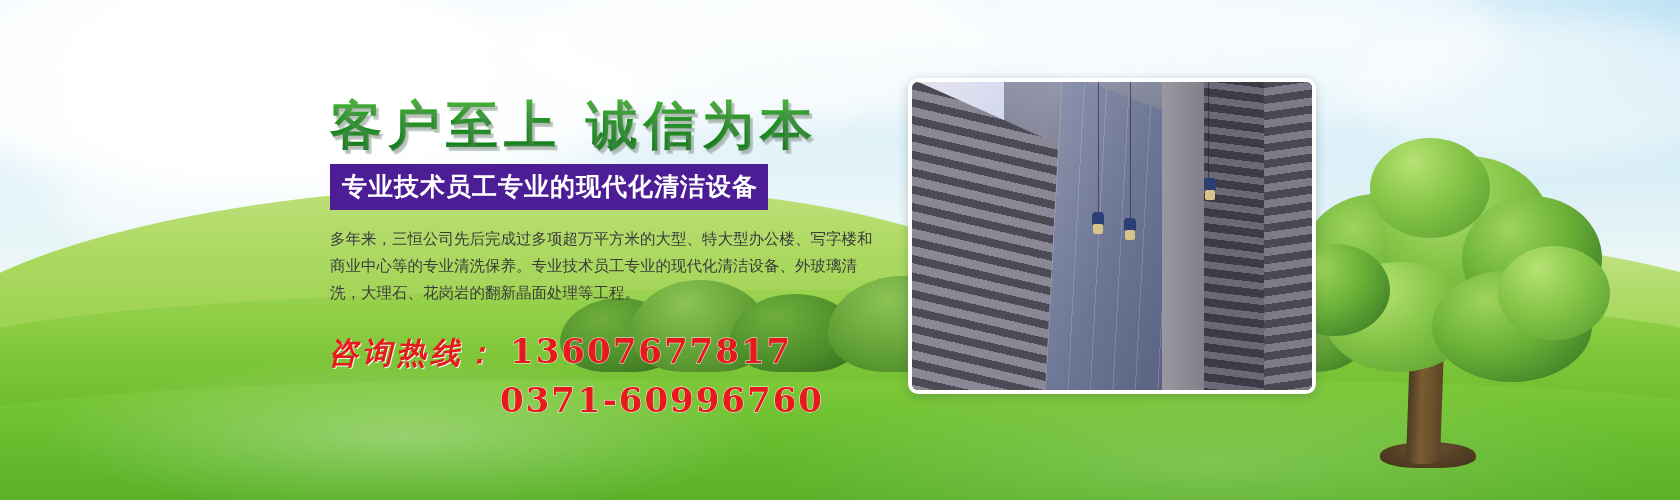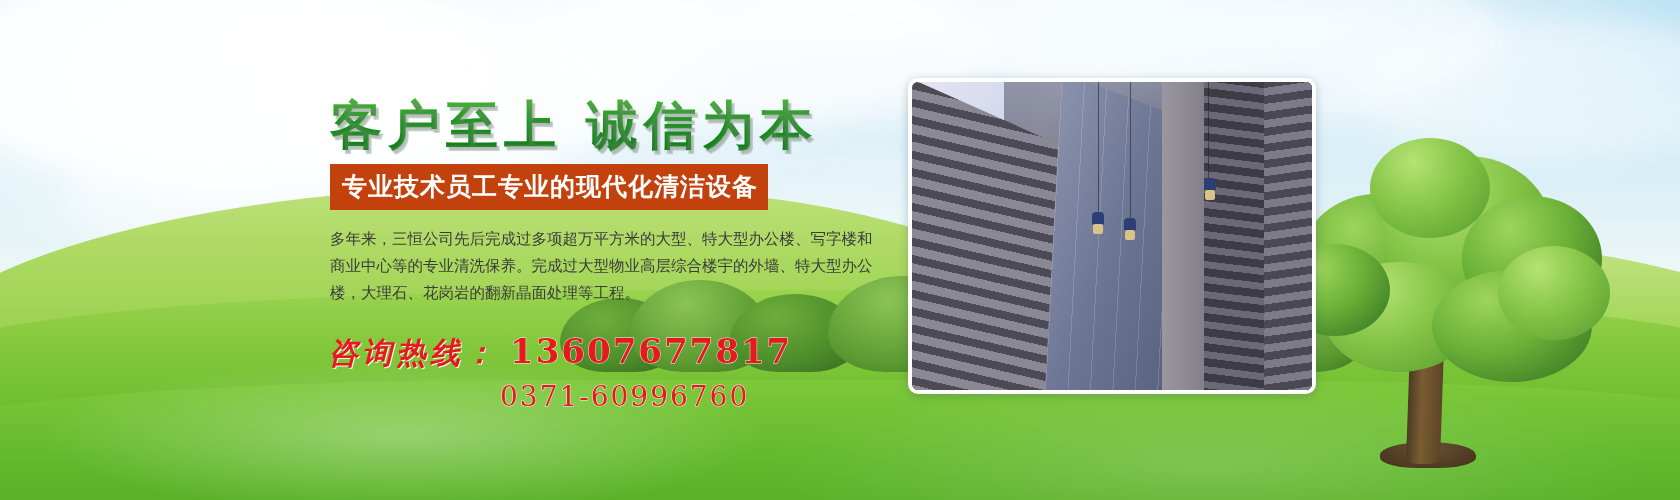--- a/index.html
+++ b/index.html
@@ -169,21 +169,21 @@
     white-space: nowrap;
     line-height: 1.1;
     transform: translate(3px, 4px);
     z-index: 0;
   }
   .headline-wrap { position: relative; height: 64px; }
   .headline { position: relative; z-index: 1; }
 
   .subbar {
     display: inline-block;
-    background: #c2410c;
+    background: #4c1d95;
     color: #ffffff;
     font-size: 25px;
     font-weight: bold;
     letter-spacing: 1px;
     padding: 6px 10px 7px 12px;
     margin: 4px 0 16px 8px;
     white-space: nowrap;
     font-family: Liberation Sans, sans-serif;
   }
 
@@ -216,22 +216,22 @@
     color: #e8191c;
     letter-spacing: 2px;
     -webkit-text-stroke: 1px rgba(255,255,255,0.85);
     paint-order: stroke fill;
     margin-left: 12px;
   }
   .phone2 {
     display: block;
     margin: 6px 0 0 172px;
     font-family: "DejaVu Serif", "Liberation Serif", serif;
-    font-size: 28px;
-    font-weight: normal;
+    font-size: 34px;
+    font-weight: bold;
     color: #e8191c;
     letter-spacing: 2px;
     -webkit-text-stroke: 1px rgba(255,255,255,0.85);
     paint-order: stroke fill;
   }
 
   
   .photo-frame {
     position: absolute;
     left: 908px; top: 78px;
@@ -390,21 +390,21 @@
 
   <div class="copy">
 
     <div class="headline-wrap">
       <div class="headline-shadow">客户至上  诚信为本</div>
       <div class="headline">客户至上  诚信为本</div>
     </div>
 
     <div class="subbar">专业技术员工专业的现代化清洁设备</div>
 
-    <p class="para">多年来，三恒公司先后完成过多项超万平方米的大型、特大型办公楼、写字楼和商业中心等的专业清洗保养。完成过大型物业高层综合楼宇的外墙、特大型办公楼，大理石、花岗岩的翻新晶面处理等工程。</p>
+    <p class="para">多年来，三恒公司先后完成过多项超万平方米的大型、特大型办公楼、写字楼和商业中心等的专业清洗保养。专业技术员工专业的现代化清洁设备、外玻璃清洗，大理石、花岗岩的翻新晶面处理等工程。</p>
 
     <div class="hotline">
       <span class="hotline-label">咨询热线：</span><span class="phone">13607677817</span>
       <span class="phone2">0371-60996760</span>
     </div>
 
   </div>
 
   <div class="photo-frame">
     <div class="photo">

